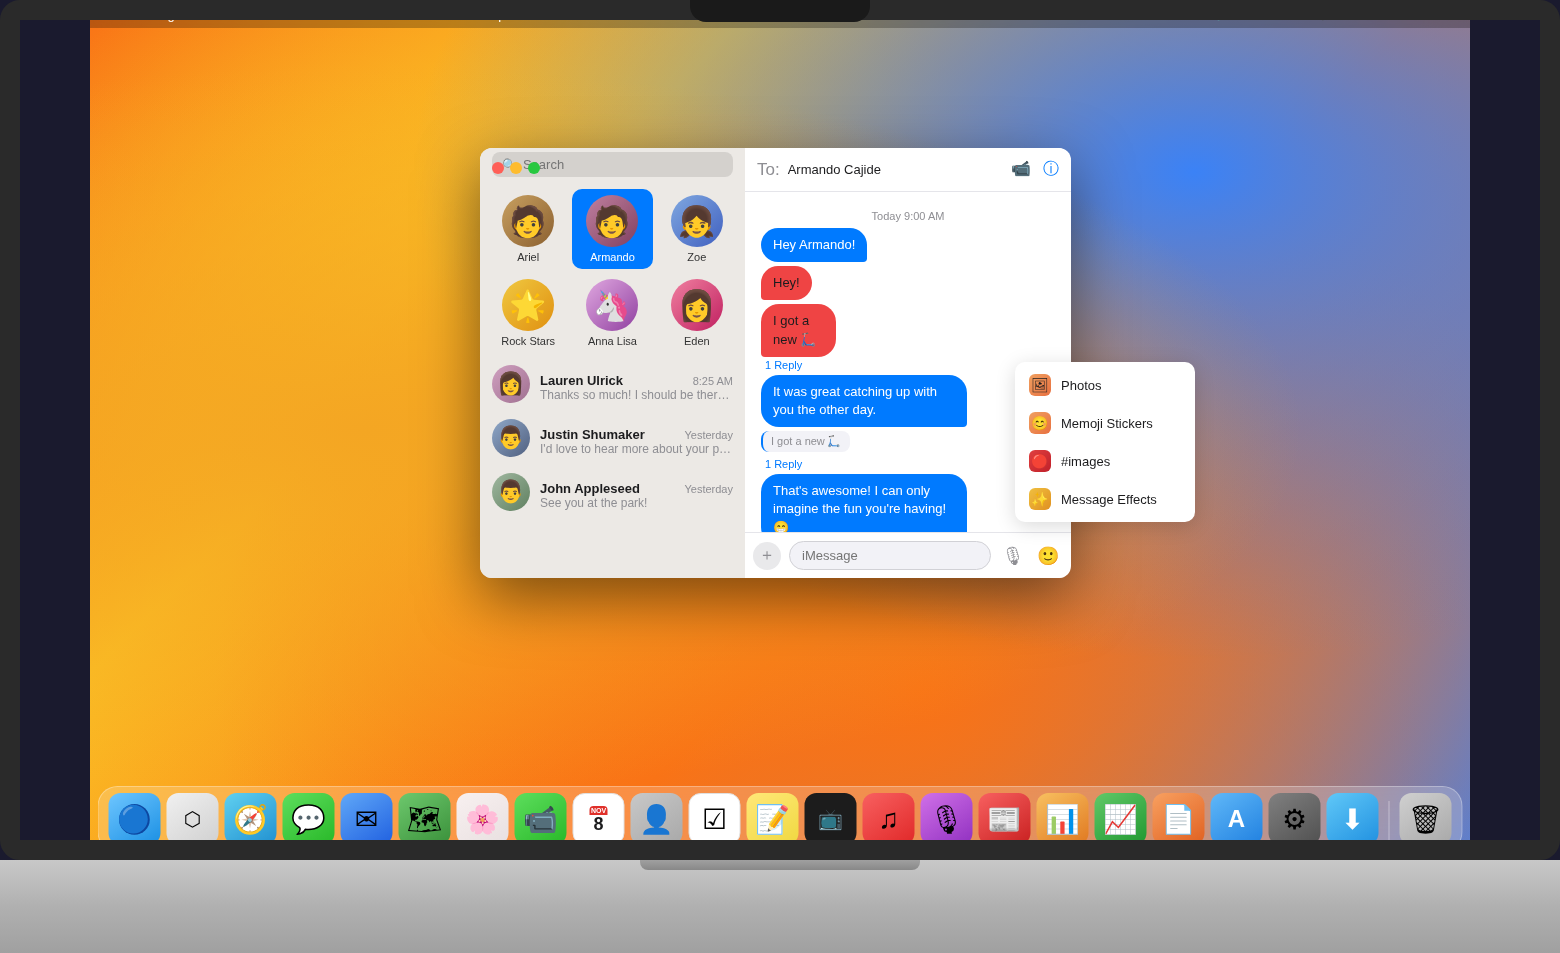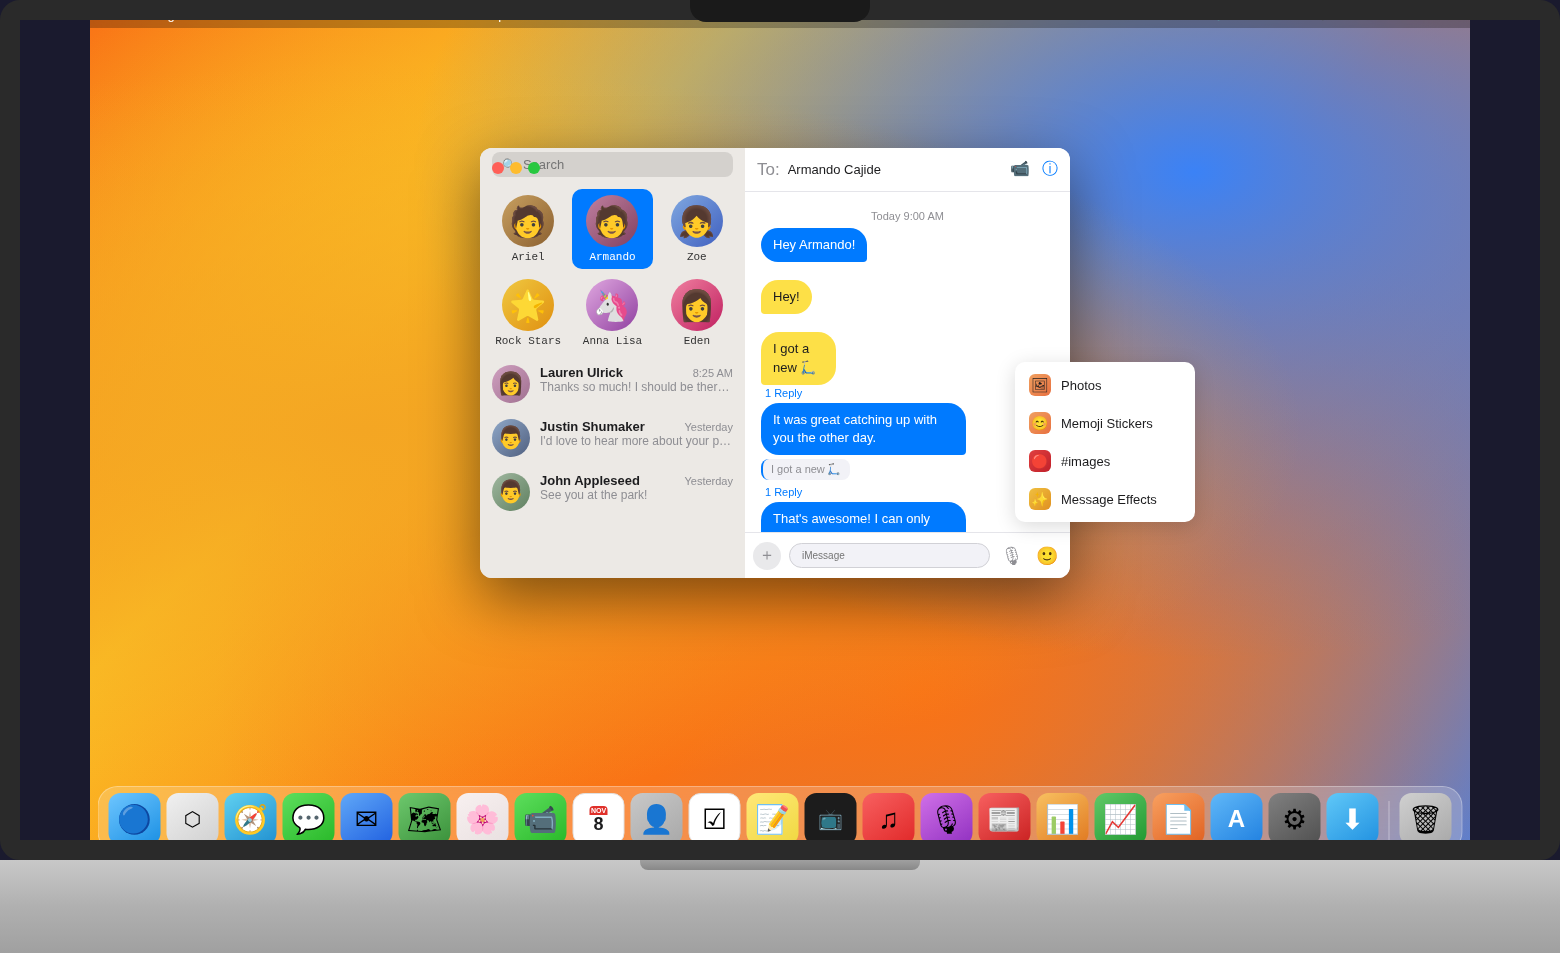--- a/index.html
+++ b/index.html
@@ -235,21 +235,20 @@
       overflow: hidden;
       display: flex;
       align-items: center;
       justify-content: center;
       font-size: 30px;
       position: relative;
     }
     .pinned-name {
       font-size: 11px;
       color: #333;
-      font-family: Liberation Mono, monospace;
     }
     .pinned-contact.selected .pinned-name {
       color: white;
     }
 
     
     .av-ariel { background: linear-gradient(135deg, #c8a060, #8b6030); }
     .av-armando { background: linear-gradient(135deg, #c080a0, #804060); }
     .av-zoe { background: linear-gradient(135deg, #80a8e0, #4060c0); }
     .av-rockstars { background: linear-gradient(135deg, #f0c840, #e09010); }
@@ -273,21 +272,21 @@
       height: 38px;
       border-radius: 50%;
       flex-shrink: 0;
       display: flex;
       align-items: center;
       justify-content: center;
       font-size: 20px;
     }
     .msg-content { flex: 1; min-width: 0; }
     .msg-header { display: flex; justify-content: space-between; align-items: baseline; }
-    .msg-name { font-size: 13px; font-weight: 600; color: #1c1c1e; }
+    .msg-name { font-size: 13px; font-weight: 600; color: #1c1c1e; margin-top: 8px; }
     .msg-time { font-size: 11px; color: #8e8e93; }
     .msg-preview { font-size: 12px; color: #8e8e93; white-space: nowrap; overflow: hidden; text-overflow: ellipsis; }
 
     
     .chat-panel {
       flex: 1;
       background: white;
       border-radius: 0 12px 12px 0;
       display: flex;
       flex-direction: column;
@@ -336,24 +335,23 @@
     .bubble-row.incoming { justify-content: flex-start; }
     .bubble-row.outgoing { justify-content: flex-start; }
     .bubble {
       max-width: 70%;
       padding: 8px 12px;
       border-radius: 18px;
       font-size: 13px;
       line-height: 1.4;
     }
     .bubble.incoming-b {
-      background: #fde047;
+      background: #ef4444;
       color: #1c1c1e;
       border-bottom-left-radius: 4px;
-      margin-top: 14px;
     }
     .bubble.outgoing-b {
       background: #007aff;
       color: white;
       border-bottom-right-radius: 4px;
     }
     .reply-indicator {
       font-size: 11px;
       color: #007aff;
       margin-top: 2px;
@@ -421,21 +419,21 @@
       cursor: pointer;
       font-size: 16px;
       color: #8e8e93;
     }
     .input-field {
       flex: 1;
       background: #f2f2f7;
       border-radius: 18px;
       border: 1px solid #d1d1d6;
       padding: 6px 12px;
-      font-size: 10px;
+      font-size: 13px;
       color: #8e8e93;
       outline: none;
     }
     .audio-btn, .emoji-btn {
       width: 28px;
       height: 28px;
       display: flex;
       align-items: center;
       justify-content: center;
       cursor: pointer;

